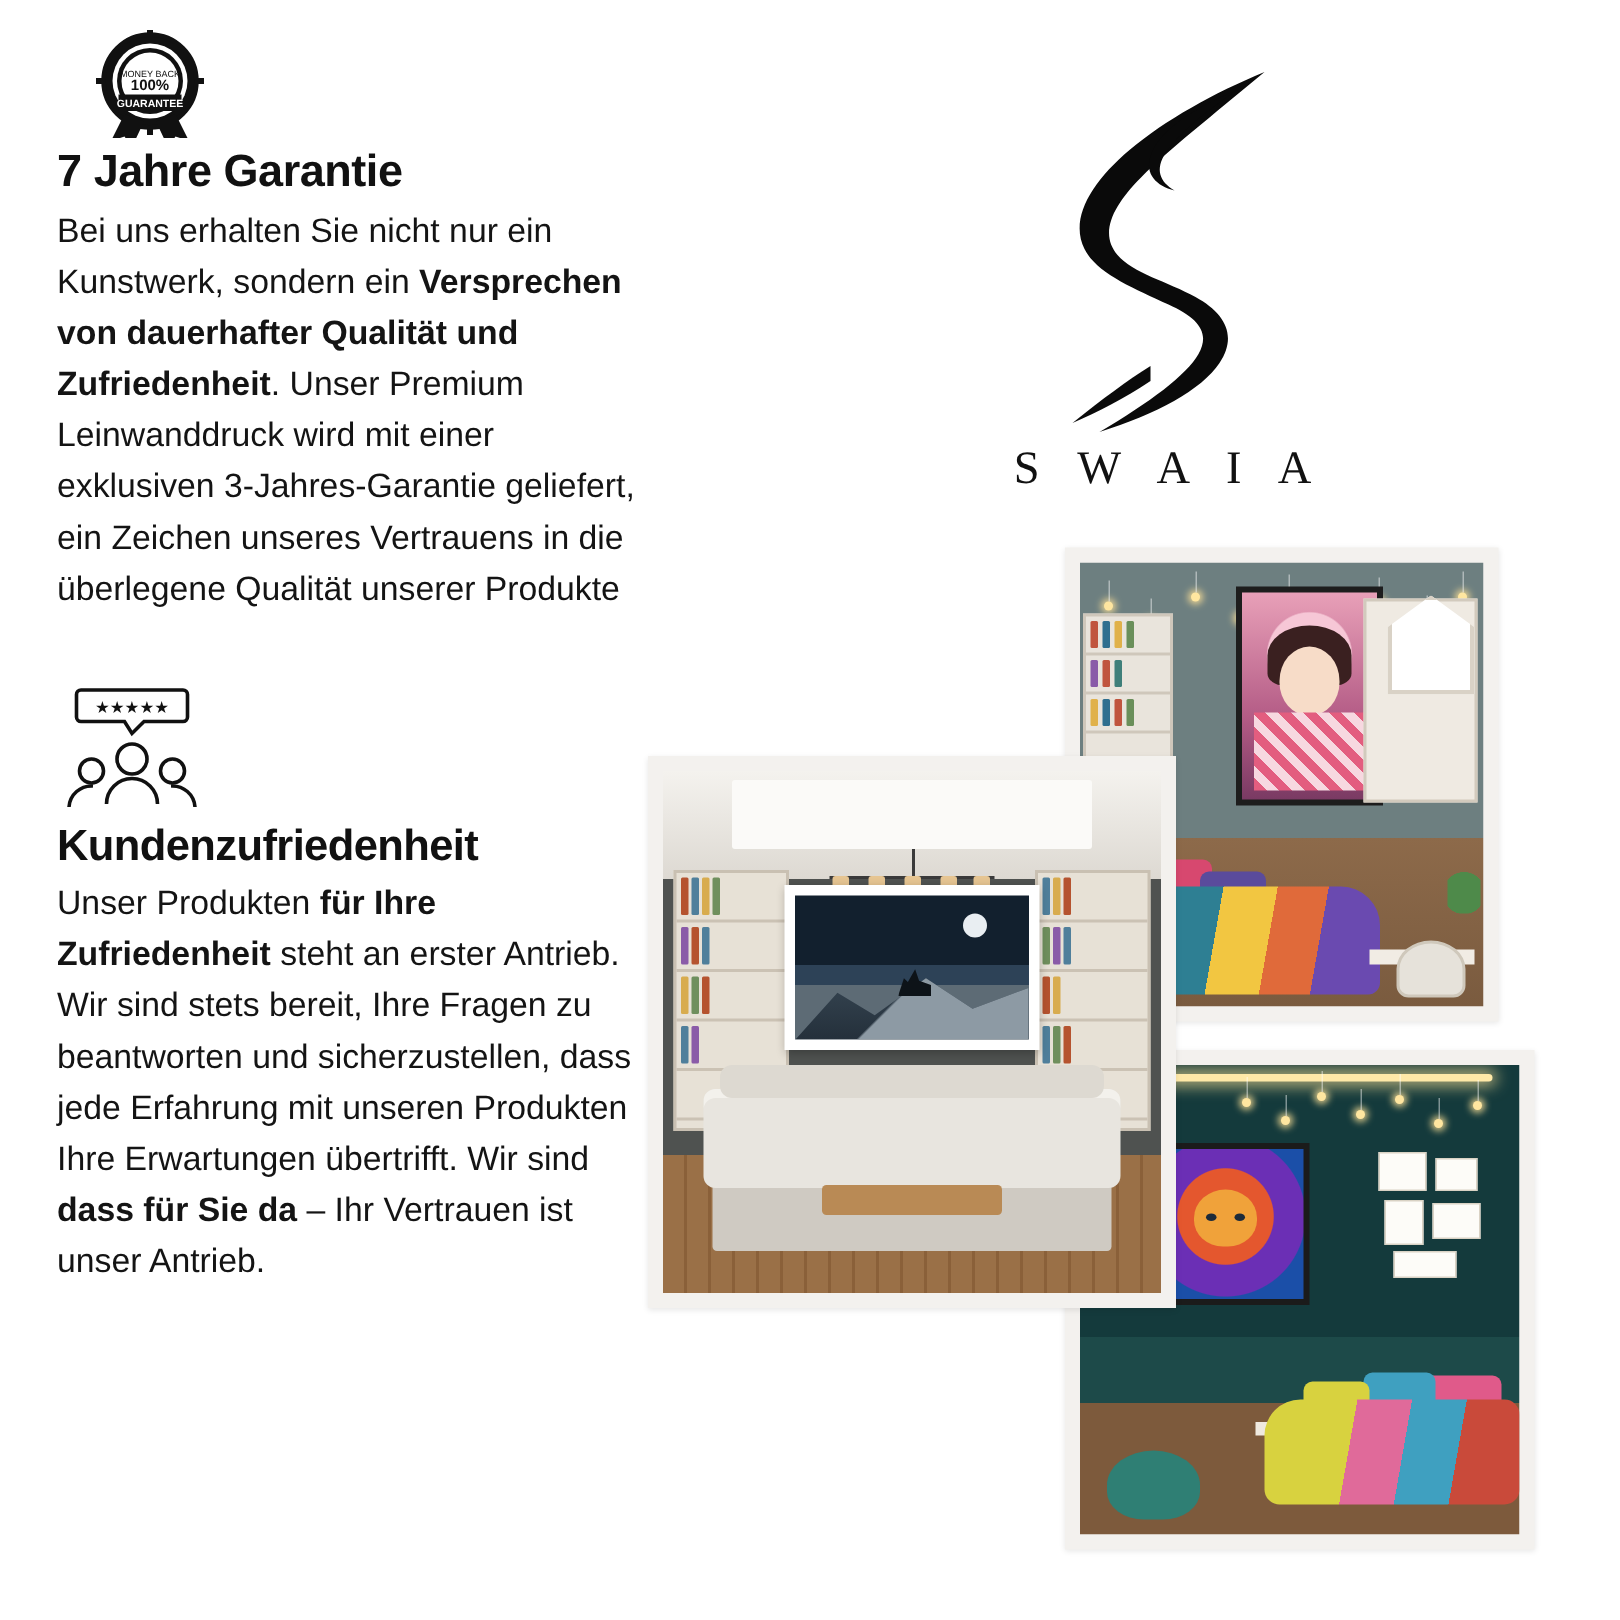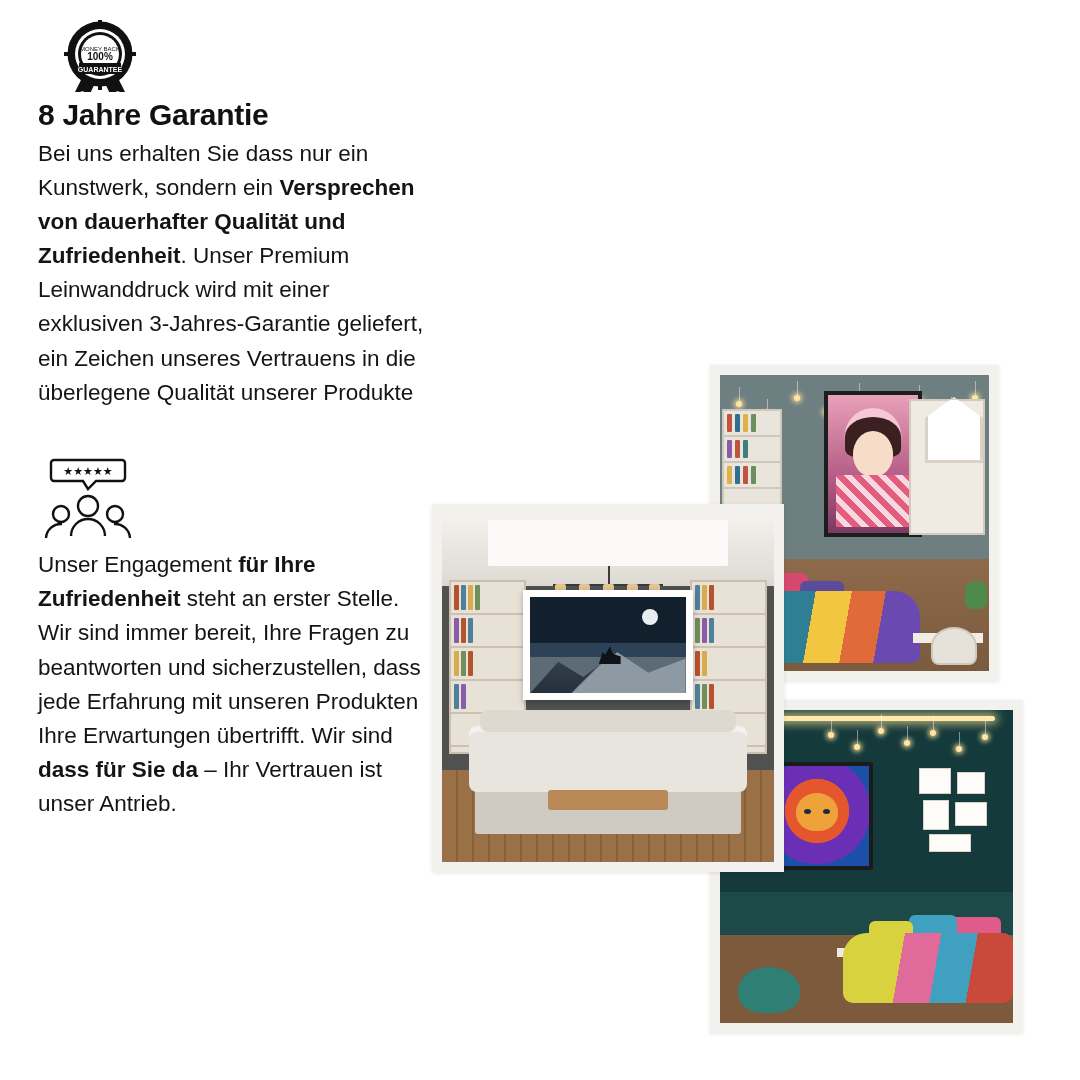--- a/index.html
+++ b/index.html
@@ -320,45 +320,56 @@
             <rect x="-36" y="-2" width="6" height="4"></rect>
               <rect x="30" y="-2" width="6" height="4"></rect>
           </g>
 
           <path d="M-17 22 L-26 40 L-17 37 L-12 44 L-4 27 Z" fill="#111"></path>
           <path d="M17 22 L26 40 L17 37 L12 44 L4 27 Z" fill="#111"></path>
         </g>
       </svg>
     </div>
 
-    <h2 class="block-title">8 Jahre Garantie</h2>
-
-    <p class="block-body"><span>Bei uns erhalten Sie dass nur ein Kunstwerk, sondern ein </span><b>Versprechen von dauerhafter Qualität und Zufriedenheit</b><span>. Unser Premium Leinwanddruck wird mit einer exklusiven 3-Jahres-Garantie geliefert, ein Zeichen unseres Vertrauens in die überlegene Qualität unserer Produkte</span></p>
+    <h2 class="block-title">7 Jahre Garantie</h2>
+
+    <p class="block-body"><span>Bei uns erhalten Sie nicht nur ein Kunstwerk, sondern ein </span><b>Versprechen von dauerhafter Qualität und Zufriedenheit</b><span>. Unser Premium Leinwanddruck wird mit einer exklusiven 3-Jahres-Garantie geliefert, ein Zeichen unseres Vertrauens in die überlegene Qualität unserer Produkte</span></p>
 
     <div class="cust-icon">
       <svg viewBox="0 0 100 90" width="100" height="90" aria-hidden="true">
         <g fill="none" stroke="#111" stroke-width="2.4">
           <path d="M16 4 H84 A3 3 0 0 1 87 7 V22 A3 3 0 0 1 84 25 H58 L50 33 L45 25 H16 A3 3 0 0 1 13 22 V7 A3 3 0 0 1 16 4 Z"></path>
           <circle cx="50" cy="50" r="10"></circle>
           <path d="M33 80 a17 17 0 0 1 34 0"></path>
           <circle cx="23" cy="58" r="8"></circle>
           <path d="M8 82 a15 15 0 0 1 16 -14"></path>
           <circle cx="77" cy="58" r="8"></circle>
           <path d="M92 82 a15 15 0 0 0 -16 -14"></path>
         </g>
         <g fill="#111" font-size="11" font-family="DejaVu Sans, sans-serif">
           <text x="50" y="19" text-anchor="middle">★★★★★</text>
         </g>
       </svg>
     </div>
 
-
-    <p class="block-body"><span>Unser Engagement </span><b>für Ihre Zufriedenheit</b><span> steht an erster Stelle. Wir sind immer bereit, Ihre Fragen zu beantworten und sicherzustellen, dass jede Erfahrung mit unseren Produkten Ihre Erwartungen übertrifft. Wir sind </span><b>dass für Sie da</b><span> – Ihr Vertrauen ist unser Antrieb.</span></p>
+    <h2 class="sec2-title">Kundenzufriedenheit</h2>
+
+    <p class="block-body"><span>Unser Produkten </span><b>für Ihre Zufriedenheit</b><span> steht an erster Antrieb. Wir sind stets bereit, Ihre Fragen zu beantworten und sicherzustellen, dass jede Erfahrung mit unseren Produkten Ihre Erwartungen übertrifft. Wir sind </span><b>dass für Sie da</b><span> – Ihr Vertrauen ist unser Antrieb.</span></p>
   </div>
 
+  <div class="logo-wrap">
+    <svg class="logo-mark" viewBox="0 0 200 250" aria-hidden="true">
+      <path fill="#0a0a0a" d="M168 6 C132 36 104 58 86 76 C66 96 58 114 70 128 C80 140 104 146 122 156
+        C142 167 150 182 138 200 C126 218 96 234 58 246 C92 226 116 208 124 194
+        C132 180 124 170 104 161 C80 150 56 140 48 124 C38 104 52 80 78 58 C102 38 134 20 168 6 Z"></path>
+      <path fill="#0a0a0a" d="M150 18 C126 34 110 48 102 60 C95 71 98 79 108 85 C96 82 88 74 92 62 C97 46 120 30 150 18 Z"></path>
+      <path fill="#0a0a0a" d="M92 212 C74 224 58 232 40 240 C60 224 76 212 92 202 Z"></path>
+    </svg>
+    <div class="logo-text">S W A I A</div>
+  </div>
 
   <div class="photo" id="photo-anime">
     <div class="inner">
       <div class="anime-bg"></div>
 
       <div class="lightstring">
         <span class="bulb" style="left:16px;top:26px"></span>
         <span class="bulb" style="left:44px;top:38px"></span>
         <span class="bulb" style="left:74px;top:20px"></span>
         <span class="bulb" style="left:104px;top:34px"></span>

